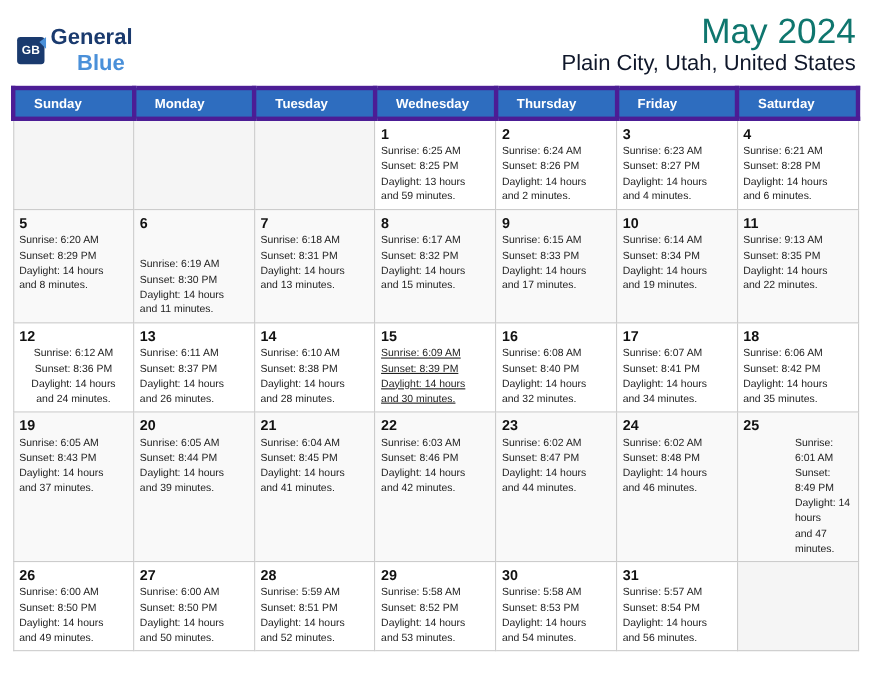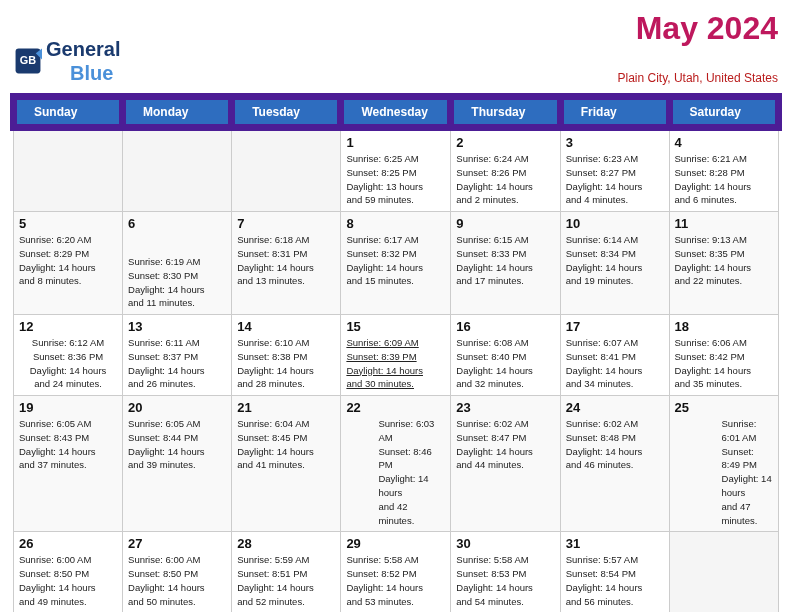--- a/index.html
+++ b/index.html
@@ -34,41 +34,40 @@
     }
     .logo-icon {
       width: 28px;
       height: 28px;
     }
     .title-area {
       text-align: right;
     }
     .month-title {
       font-size: 32px;
-      font-weight: bold;
-      color: #be185d;
+      font-weight: normal;
+      color: #0f766e;
     }
     .location-title {
-      font-size: 12px;
-      color: #b91c1c;
-      margin-top: 24px;
+      font-size: 20px;
+      color: #0f172a;
     }
     .calendar {
       width: 100%;
       border-collapse: collapse;
       border: 1px solid #ccc;
     }
     .calendar th {
       background-color: #2e6dbf;
       color: #fff;
       font-size: 12px;
       font-weight: bold;
       padding: 5px 17px;
       text-align: left;
-      border: 7px solid #4c1d95;
+      border: 4px solid #4c1d95;
     }
     .calendar td {
       vertical-align: top;
       border: 1px solid #ccc;
       padding: 4px 5px;
       width: 110px;
       min-height: 80px;
       font-size: 10px;
       color: #222;
       background: #fff;
@@ -277,21 +276,21 @@
         </td>
         <td>
           <div class="day-number">21</div>
           <div class="day-info" style="white-space: pre-line;">Sunrise: 6:04 AM
 Sunset: 8:45 PM
 Daylight: 14 hours
 and 41 minutes.</div>
         </td>
         <td>
           <div class="day-number">22</div>
-          <div class="day-info" style="white-space: pre-line; margin-left: 32px;">Sunrise: 6:03 AM
+          <div class="day-info" style="white-space: pre-line;">Sunrise: 6:03 AM
 Sunset: 8:46 PM
 Daylight: 14 hours
 and 42 minutes.</div>
         </td>
         <td>
           <div class="day-number">23</div>
           <div class="day-info" style="white-space: pre-line;">Sunrise: 6:02 AM
 Sunset: 8:47 PM
 Daylight: 14 hours
 and 44 minutes.</div>

